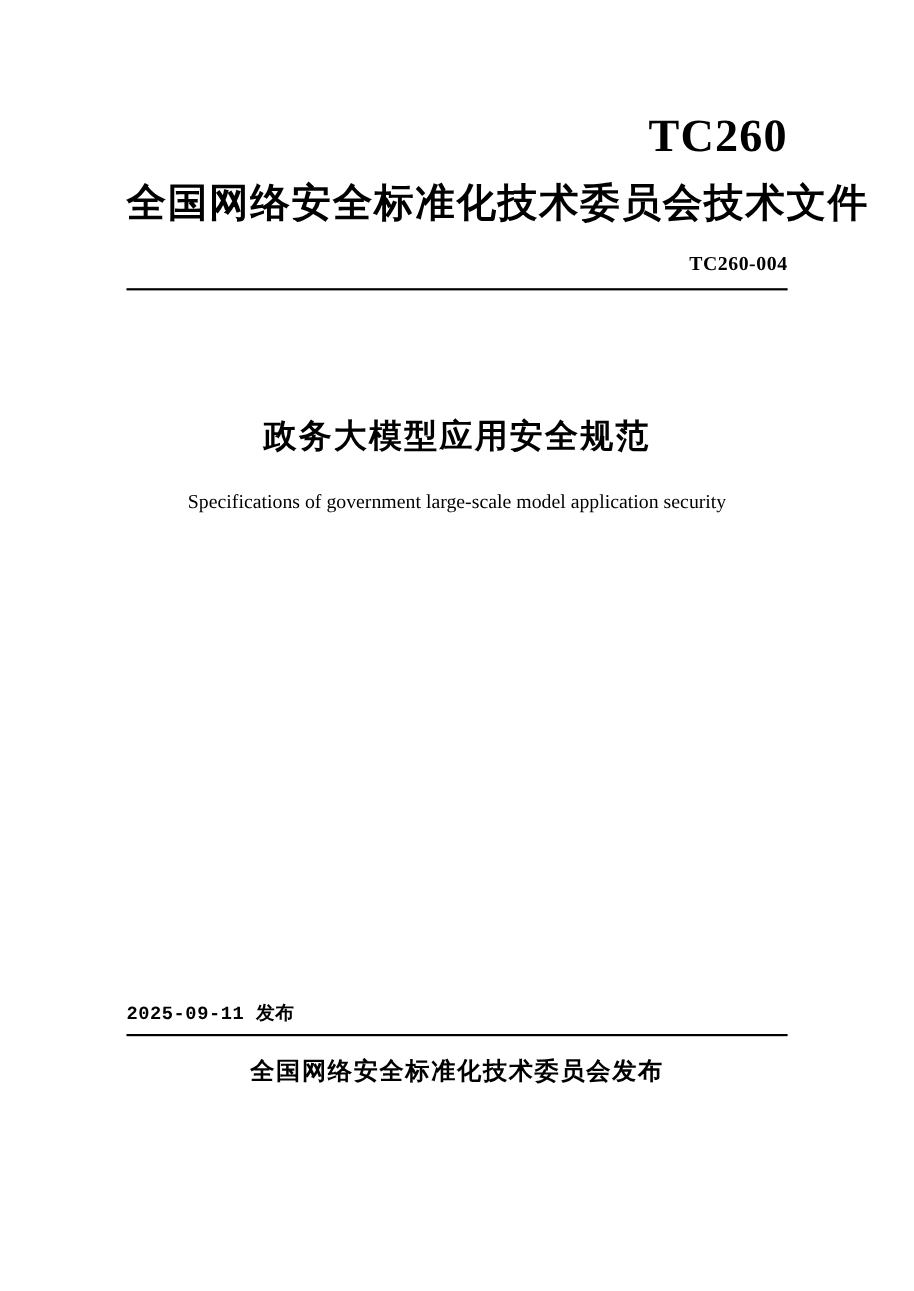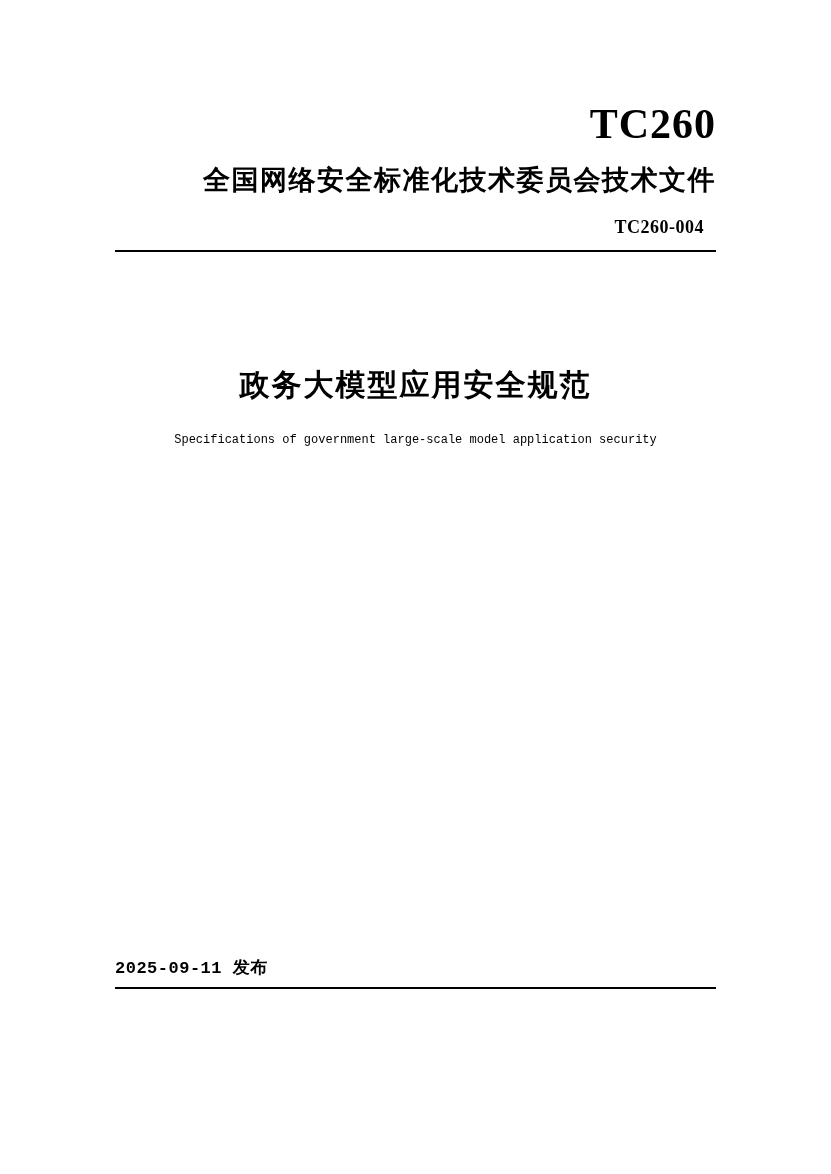--- a/index.html
+++ b/index.html
@@ -36,34 +36,34 @@
     font-family: "Liberation Serif", "DejaVu Serif", serif;
     font-size: 42px;
     font-weight: bold;
     letter-spacing: 1px;
     line-height: 1.15;
     margin: 0;
   }
 
   .committee-line {
     font-family: "DejaVu Sans", "Liberation Sans", sans-serif;
-    font-size: 27px;
+    font-size: 36px;
     font-weight: bold;
     letter-spacing: 1.5px;
     line-height: 1.3;
     margin: 14px 0 0 0;
     white-space: nowrap;
   }
 
   .doc-number {
     font-family: "Liberation Serif", "DejaVu Serif", serif;
     font-size: 18px;
     font-weight: bold;
     letter-spacing: 0.5px;
-    margin: 20px 12px 0 0;
+    margin: 20px 0 0 0;
   }
 
   .rule-top {
     border: none;
     border-top: 2px solid #000;
     margin: 12px 0 0 0;
     height: 0;
   }
 
   
@@ -75,22 +75,22 @@
   .title-cn {
     font-family: "DejaVu Sans", "Liberation Sans", sans-serif;
     font-size: 30px;
     font-weight: bold;
     letter-spacing: 2px;
     margin: 0;
     line-height: 1.4;
   }
 
   .title-en {
-    font-family: Liberation Mono, monospace;
-    font-size: 12px;
+    font-family: Liberation Serif, serif;
+    font-size: 18px;
     font-weight: normal;
     margin: 26px 0 0 0;
     line-height: 1.4;
   }
 
   
   .footer-block {
     position: absolute;
     left: 115px;
     right: 115px;
@@ -135,15 +135,16 @@
   </div>
 
   <div class="title-block">
     <h1 class="title-cn">政务大模型应用安全规范</h1>
     <p class="title-en">Specifications of government large-scale model application security</p>
   </div>
 
   <div class="footer-block">
     <p class="release-date">2025-09-11  发布</p>
     <hr class="rule-bottom">
+    <p class="issuer">全国网络安全标准化技术委员会发布</p>
   </div>
 
 </div>
 
 </body></html>

